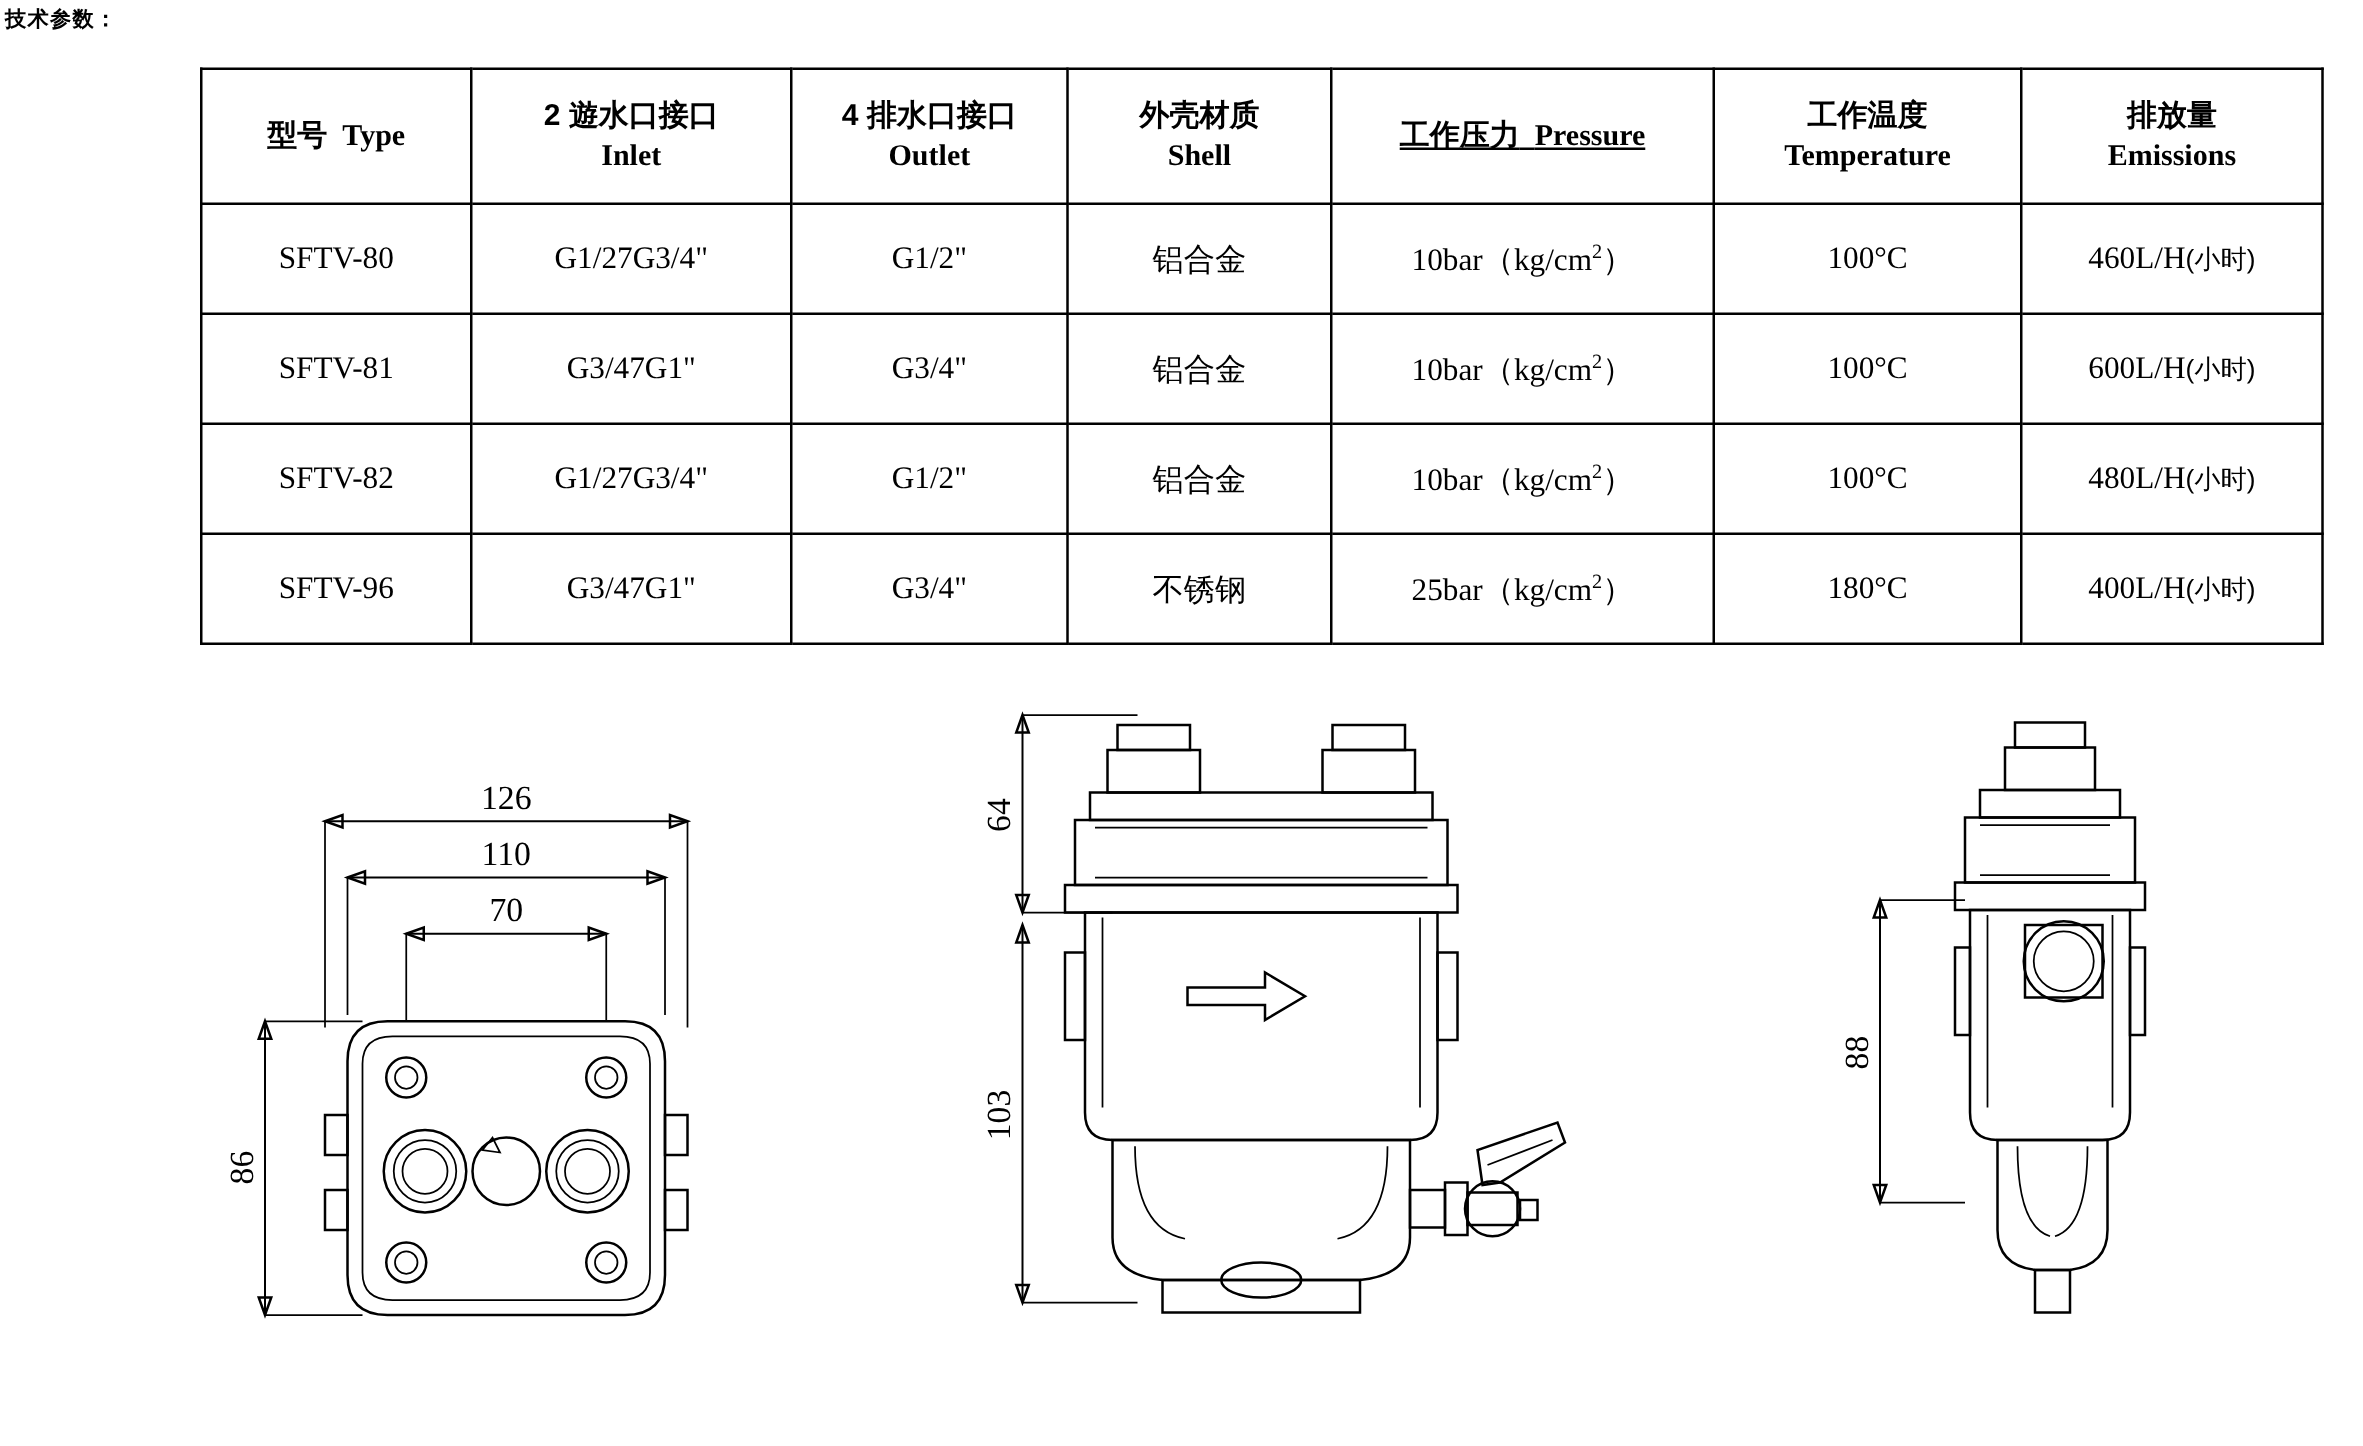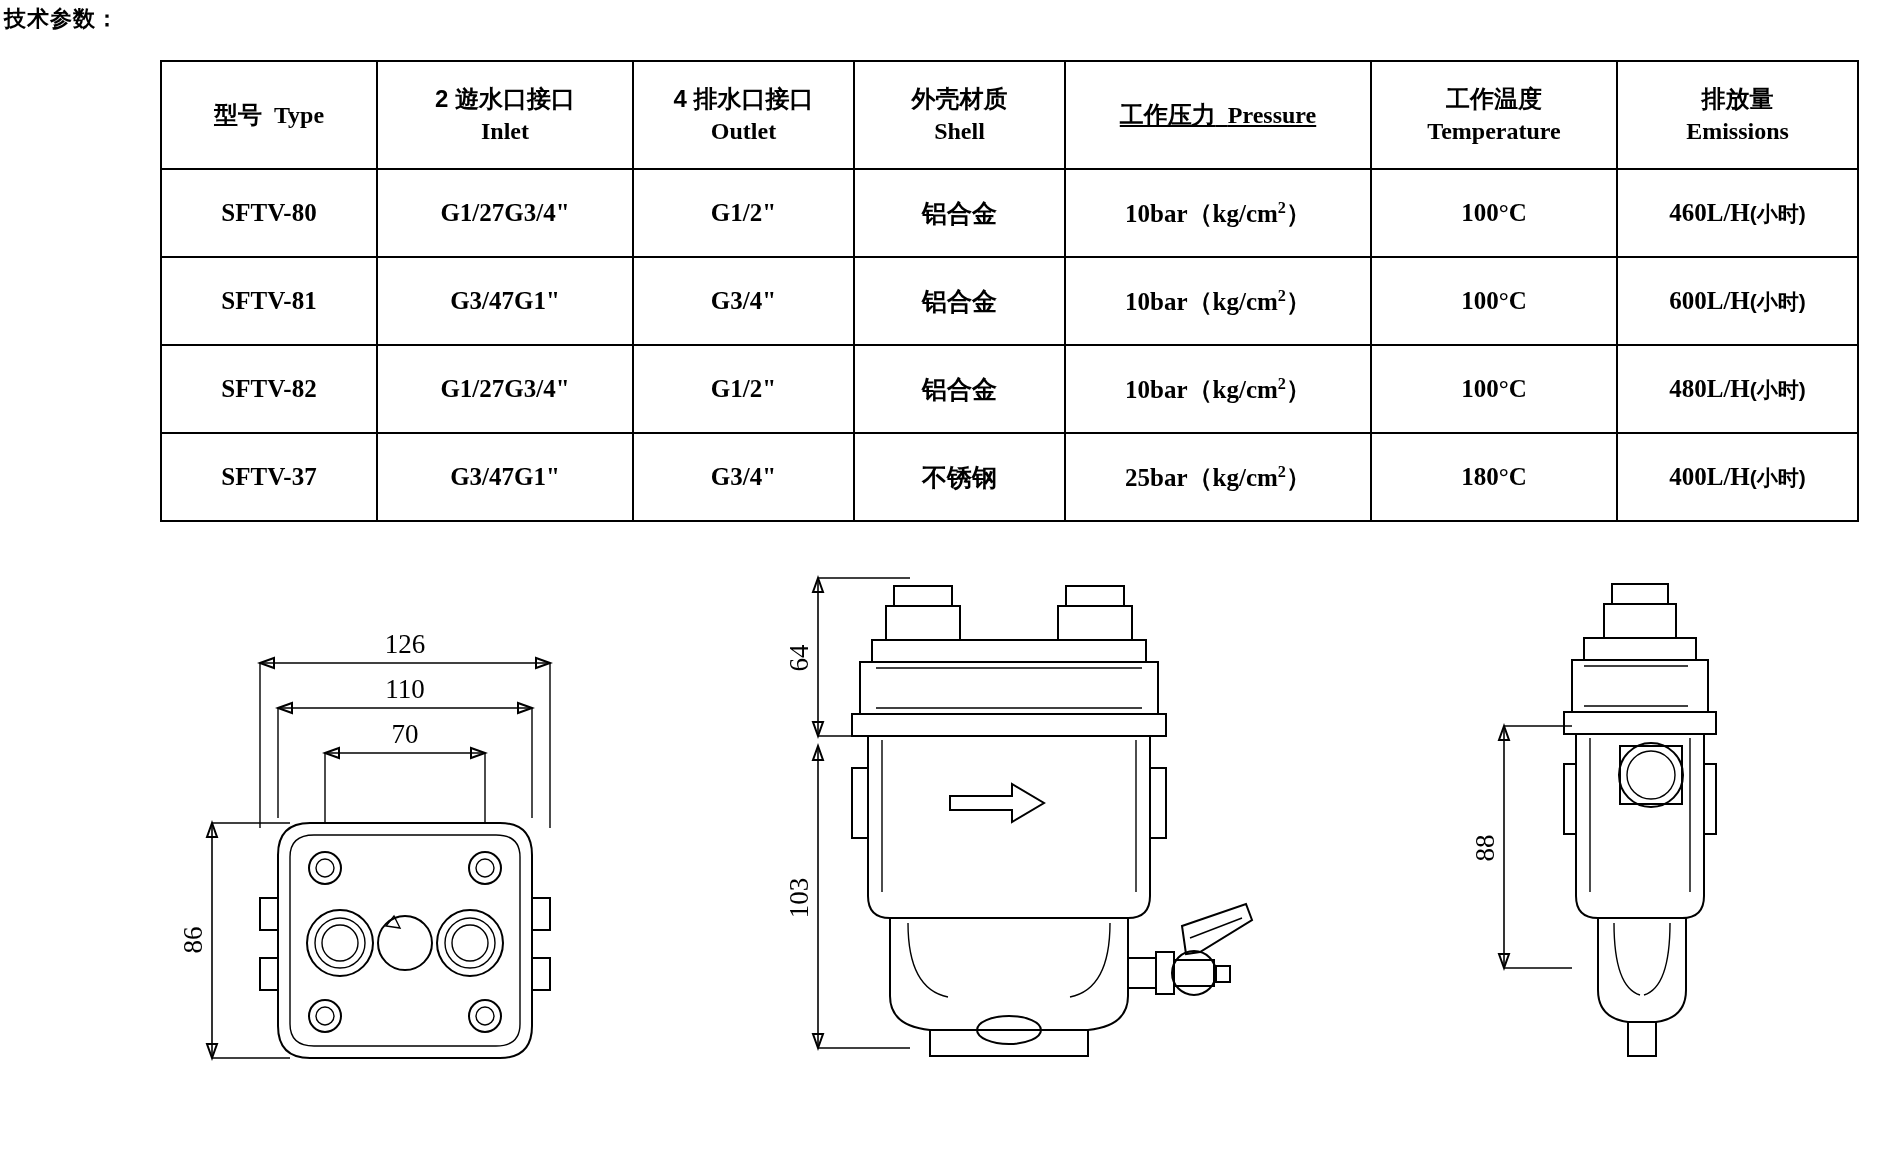--- a/index.html
+++ b/index.html
@@ -13,21 +13,21 @@
     font-family: "Liberation Serif", serif;
     color: #000000;
     position: relative;
     overflow: hidden;
   }
 
   
   .page-heading {
     font-family: "Liberation Sans", sans-serif;
     font-weight: bold;
-    font-size: 22px;
+    font-size: 17px;
     letter-spacing: 1px;
     margin: 6px 0 0 4px;
     line-height: 1.2;
   }
 
   
   .table-wrap {
     margin-left: 160px;
     margin-top: 28px;
     width: 1690px;
@@ -46,21 +46,21 @@
   }
   table.spec thead th {
     height: 98px;
     font-size: 24px;
     font-weight: bold;
     line-height: 1.35;
   }
   table.spec tbody td {
     height: 78px;
     font-size: 25px;
-    font-weight: bold;
+    font-weight: normal;
   }
   .col-type   { width: 210px; }
   .col-inlet  { width: 250px; border-radius: 21px; }
   .col-outlet { width: 215px; margin-left: 27px; }
   .col-shell  { width: 205px; }
   .col-press  { width: 300px; text-decoration: underline; }
   .col-temp   { width: 240px; }
   .col-emis   { width: 235px; }
 
   .cn { font-family: "Liberation Sans", sans-serif; }
@@ -159,21 +159,21 @@
       <tr>
         <td>SFTV-82</td>
         <td>G1/27G3/4"</td>
         <td>G1/2"</td>
         <td class="cn">铝合金</td>
         <td><span>10bar（kg/cm</span><sup>2</sup><span>）</span></td>
         <td>100°C</td>
         <td><span>480L/H</span><span class="cn emis-small">(小时)</span></td>
       </tr>
       <tr>
-        <td>SFTV-37</td>
+        <td>SFTV-96</td>
         <td>G3/47G1"</td>
         <td>G3/4"</td>
         <td class="cn">不锈钢</td>
         <td><span>25bar（kg/cm</span><sup>2</sup><span>）</span></td>
         <td>180°C</td>
         <td><span>400L/H</span><span class="cn emis-small">(小时)</span></td>
       </tr>
     </tbody>
   </table>
 </div>

